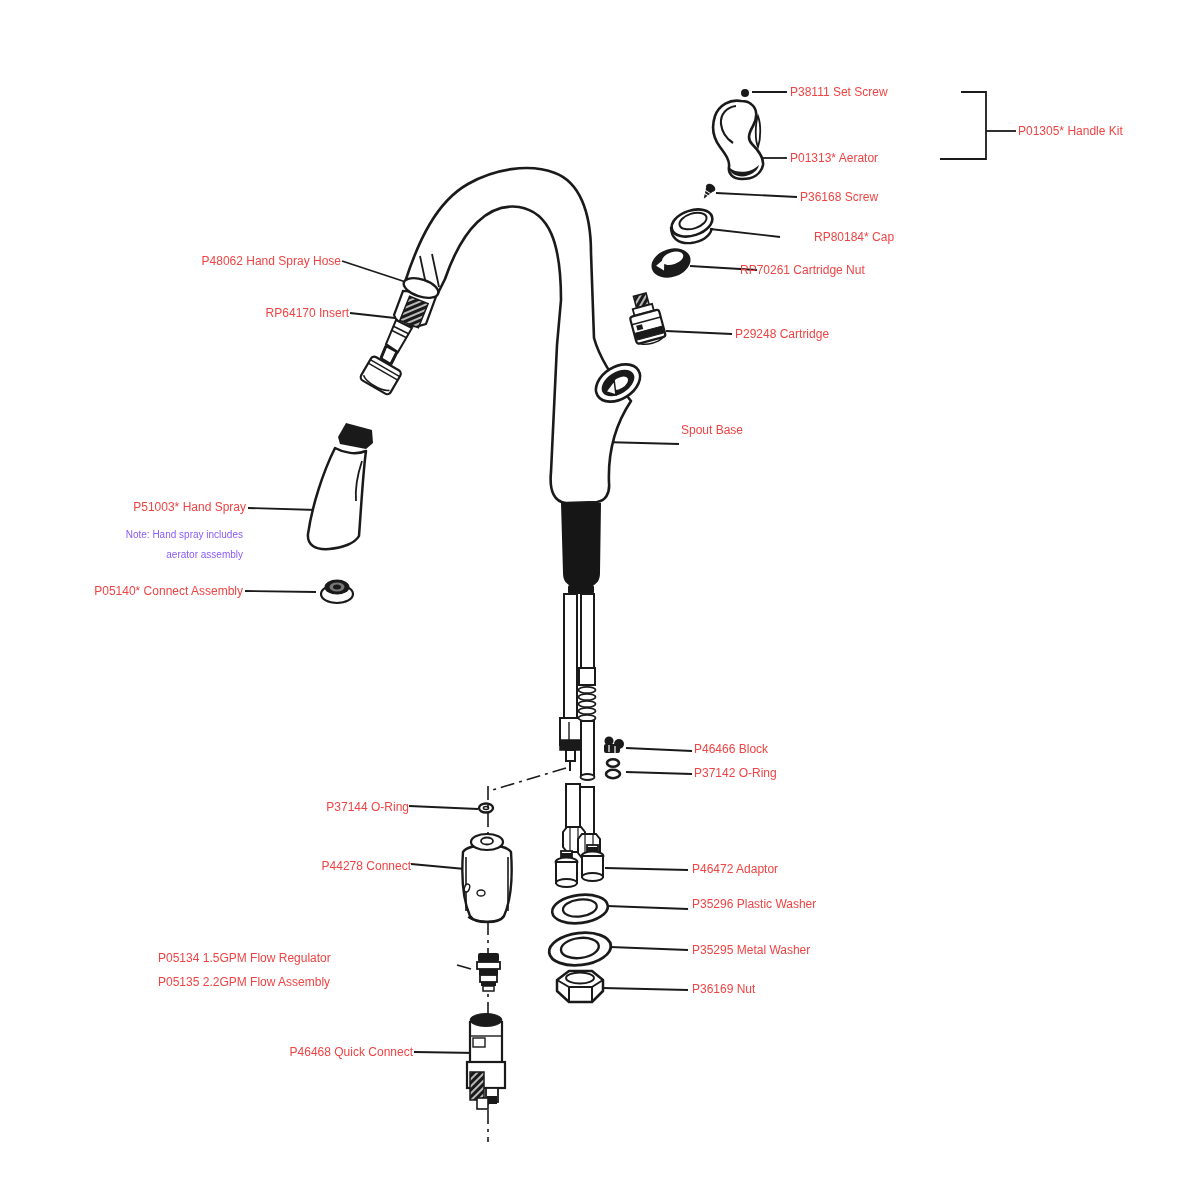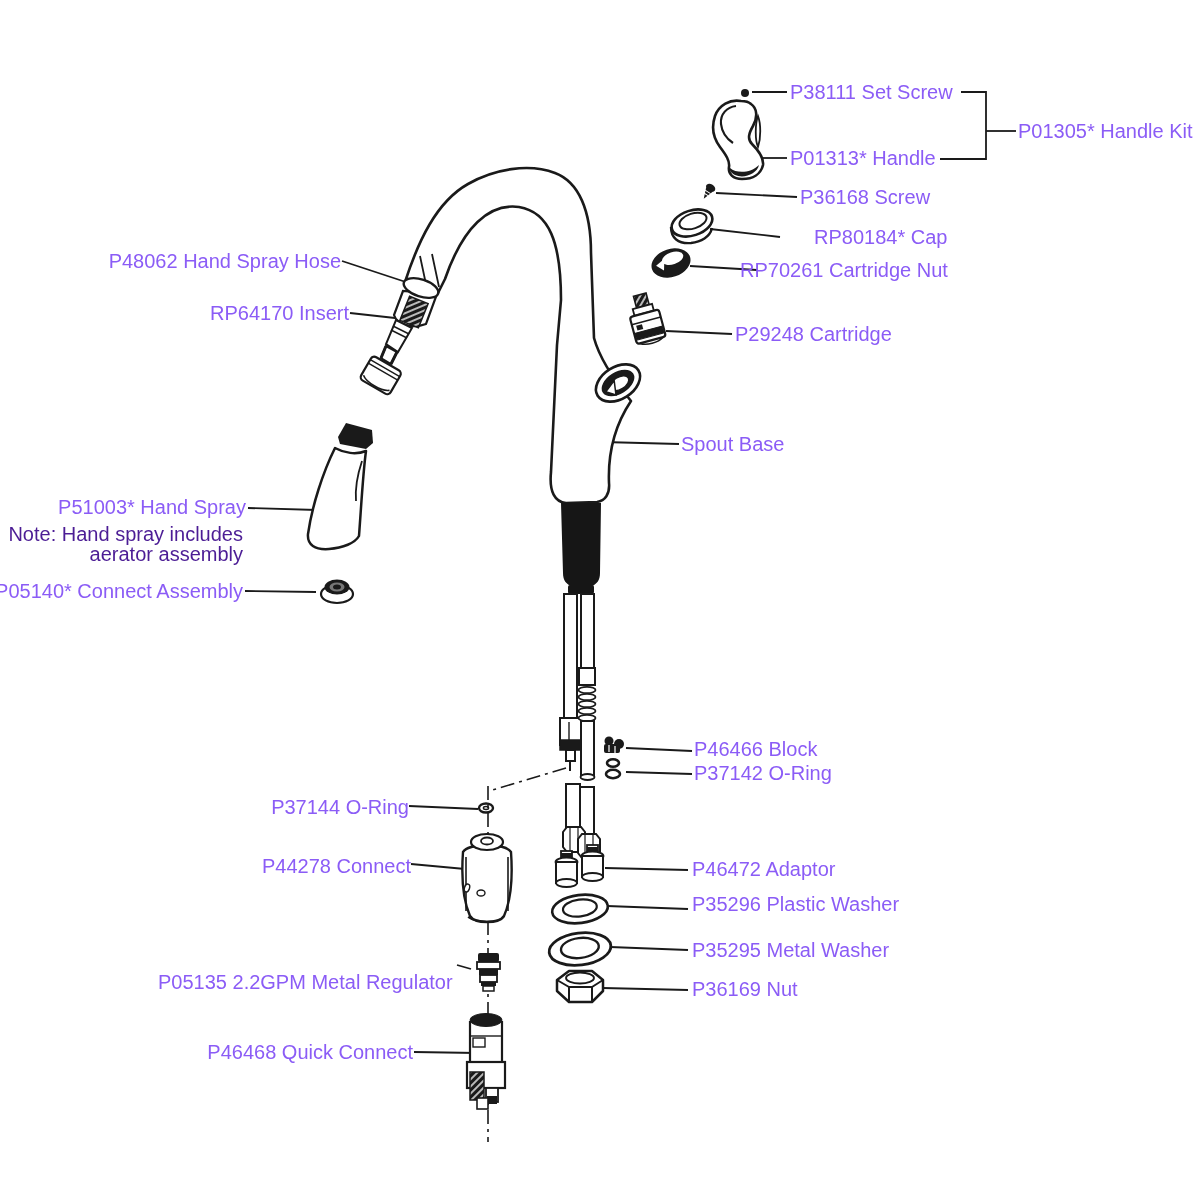--- a/index.html
+++ b/index.html
@@ -1,20 +1,20 @@
 <!DOCTYPE html>
 <html><head>
 <meta charset="utf-8">
 <style>
   html,body{margin:0;padding:0;background:#ffffff;}
   #stage{position:relative;width:1200px;height:1200px;background:#fff;overflow:hidden;
          font-family:"Liberation Sans",sans-serif;color:#1a1a1a;}
   #art{position:absolute;left:0;top:0;}
-  .lbl{position:absolute;font-size:20px;line-height:22px;white-space:nowrap;color:#8b5cf6;}
-  .lbl-sm{position:absolute;font-size:20px;line-height:19px;white-space:nowrap;color:#4c1d95;}
+  .lbl{position:absolute;font-size:12px;line-height:22px;white-space:nowrap;color:#ef4444;}
+  .lbl-sm{position:absolute;font-size:10px;line-height:19px;white-space:nowrap;color:#8b5cf6;}
   .ra{text-align:center;}
 </style>
 </head>
 <body>
 
 <div id="stage">
 
 <svg id="art" width="1200" height="1200" viewBox="0 0 1200 1200">
   <defs>
     <pattern id="hatch" width="5" height="5" patternUnits="userSpaceOnUse" patternTransform="rotate(45)">
@@ -253,36 +253,37 @@
     <rect x="467" y="1062" width="38" height="26" stroke-width="2.2"></rect>
     <rect x="470" y="1072" width="14" height="28" fill="url(#hatch)" stroke-width="1.5"></rect>
     <rect x="486" y="1088" width="12" height="14" stroke-width="1.8"></rect>
     <rect x="487" y="1096" width="10" height="8" fill="#1a1a1a" stroke="none"></rect>
     <rect x="477" y="1098" width="11" height="11" stroke-width="1.6"></rect>
   </g>
 </svg>
 
   <div class="lbl" style="left:790px;top:81px">P38111 Set Screw</div>
   <div class="lbl" style="left:1018px;top:120px">P01305* Handle Kit</div>
-  <div class="lbl" style="left:790px;top:147px">P01313* Handle</div>
+  <div class="lbl" style="left:790px;top:147px">P01313* Aerator</div>
   <div class="lbl" style="left:800px;top:186px">P36168 Screw</div>
   <div class="lbl" style="left:814px;top:226px">RP80184* Cap</div>
   <div class="lbl" style="left:740px;top:259px">RP70261 Cartridge Nut</div>
   <div class="lbl" style="left:735px;top:323px">P29248 Cartridge</div>
   <div class="lbl ra" style="right:859px;top:250px">P48062 Hand Spray Hose</div>
   <div class="lbl ra" style="right:851px;top:302px">RP64170 Insert</div>
-  <div class="lbl" style="left:681px;top:433px">Spout Base</div>
+  <div class="lbl" style="left:681px;top:419px">Spout Base</div>
   <div class="lbl ra" style="right:954px;top:496px">P51003* Hand Spray</div>
   <div class="lbl-sm ra" style="right:957px;top:525px">Note: Hand spray includes</div>
   <div class="lbl-sm ra" style="right:957px;top:545px">aerator assembly</div>
   <div class="lbl ra" style="right:957px;top:580px">P05140* Connect Assembly</div>
   <div class="lbl" style="left:694px;top:738px">P46466 Block</div>
   <div class="lbl" style="left:694px;top:762px">P37142 O-Ring</div>
   <div class="lbl ra" style="right:791px;top:796px">P37144 O-Ring</div>
   <div class="lbl ra" style="right:789px;top:855px">P44278 Connect</div>
   <div class="lbl" style="left:692px;top:858px">P46472 Adaptor</div>
   <div class="lbl" style="left:692px;top:893px">P35296 Plastic Washer</div>
   <div class="lbl" style="left:692px;top:939px">P35295 Metal Washer</div>
   <div class="lbl" style="left:692px;top:978px">P36169 Nut</div>
-  <div class="lbl" style="left:158px;top:971px">P05135 2.2GPM Metal Regulator</div>
+  <div class="lbl" style="left:158px;top:947px">P05134 1.5GPM Flow Regulator</div>
+  <div class="lbl" style="left:158px;top:971px">P05135 2.2GPM Flow Assembly</div>
   <div class="lbl ra" style="right:787px;top:1041px">P46468 Quick Connect</div>
 
 </div>
 
 </body></html>

